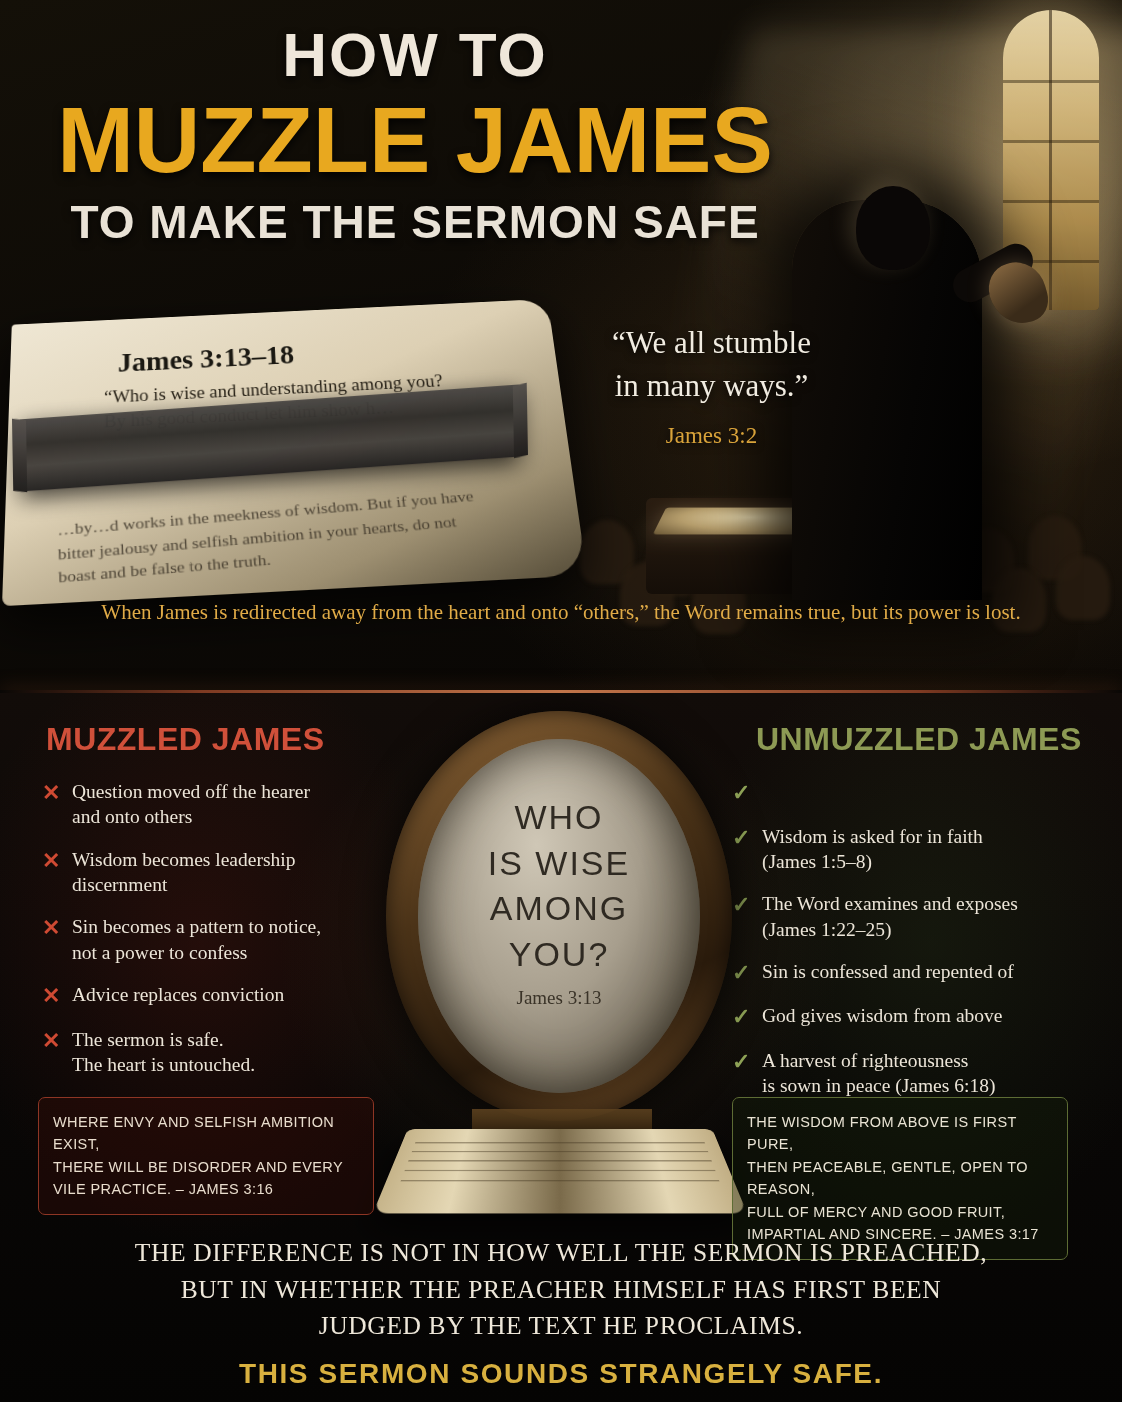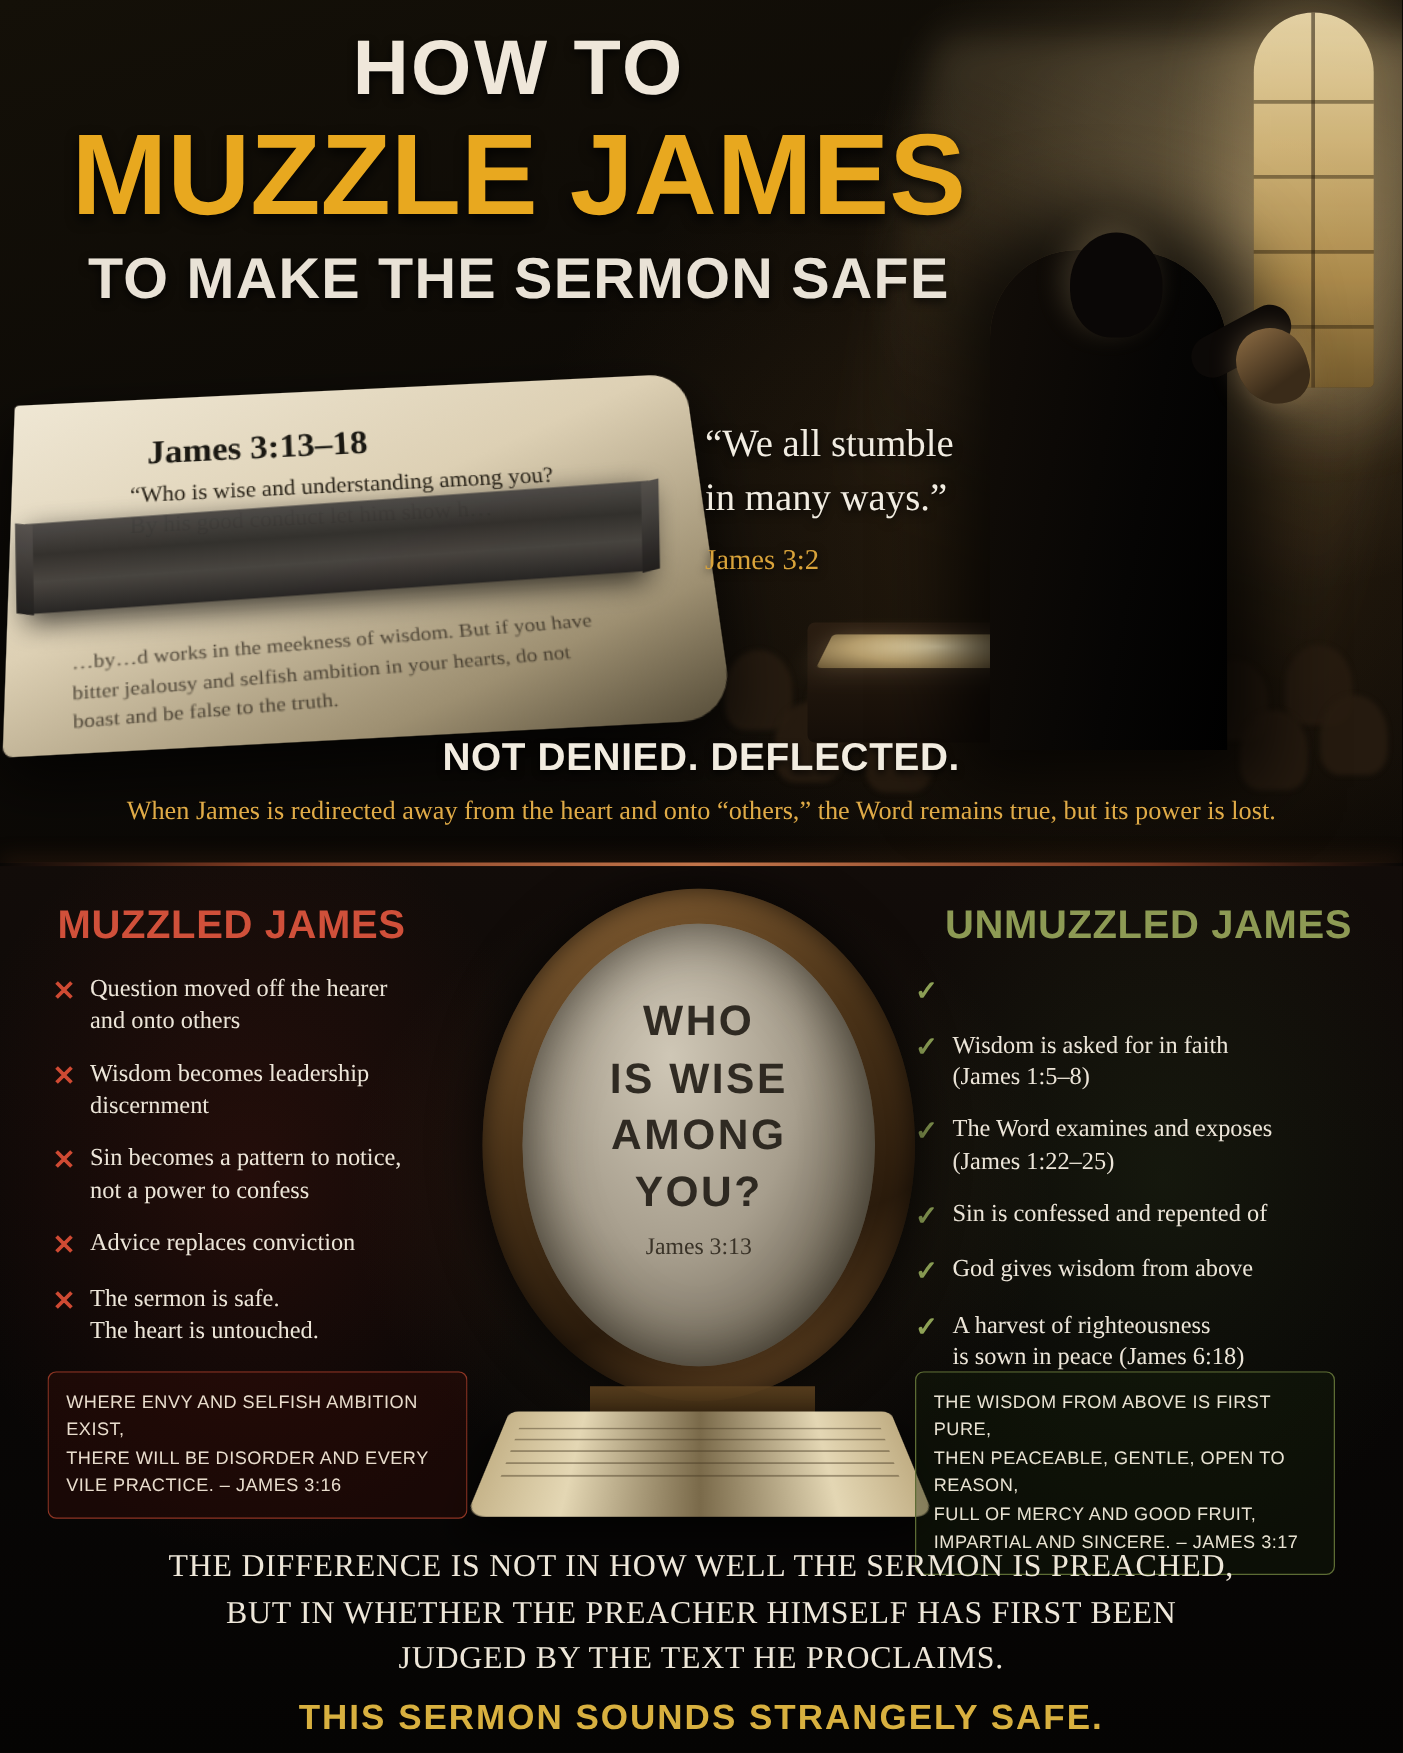--- a/index.html
+++ b/index.html
@@ -214,28 +214,28 @@
     position: absolute;
     top: 0; height: 100%; width: 14px;
     background: linear-gradient(180deg, #524e4a, #1c1a19);
   }
   .tape::before { left: -8px; transform: skewY(10deg); }
   .tape::after { right: -8px; transform: skewY(-10deg); }
 
   
   .pullquote {
     position: absolute;
-    left: 564px; top: 322px;
+    left: 604px; top: 322px;
     width: 215px;
+    text-align: center;
     font-family: "Liberation Serif", serif;
     color: #f1ece1;
     font-size: 31px;
     line-height: 1.38;
     text-shadow: 0 2px 8px rgba(0,0,0,0.9);
-    margin-top: 12px;
   }
   .pullquote-ref {
     margin-top: 12px;
     font-size: 23px;
     color: #d9a33a;
   }
 
   
   .deflect {
     position: absolute;
@@ -361,21 +361,21 @@
       radial-gradient(ellipse at 42% 30%, #cfc7b6 0%, #a79e8d 45%, #6f6757 78%, #3d382d 100%);
     box-shadow: inset 0 0 50px rgba(30,26,18,0.75);
   }
   .mirror-text {
     position: absolute;
     left: 42px; top: 84px;
     width: 262px;
     text-align: center;
     font-family: "Liberation Sans", sans-serif;
     font-size: 34px;
-    font-weight: 700;
+    font-weight: 400;
     letter-spacing: 2px;
     line-height: 1.34;
     color: #241f18;
     white-space: pre-line;
     opacity: 0.92;
   }
   .mirror-ref {
     position: absolute;
     left: 42px; top: 276px;
     width: 262px;
@@ -484,21 +484,20 @@
       <div class="bible-text-lower">…by…d works in the meekness of wisdom. But if you have bitter jealousy and selfish ambition in your hearts, do not boast and be false to the truth.</div>
     </div>
     <div class="tape"></div>
 
     <div class="pullquote">
       <div>“We all stumble in many ways.”</div>
       <div class="pullquote-ref">James 3:2</div>
     </div>
 
     <div class="deflect">
-      <div class="deflect-title">NOT DENIED. DEFLECTED.</div>
       <div class="deflect-body">When James is redirected away from the heart and onto “others,”
 the Word remains true, but its power is lost.</div>
     </div>
   </div>
 
   <div class="divider"></div>
 
   <div class="bottom-section">
 
     <div class="col-head right">UNMUZZLED JAMES</div>

